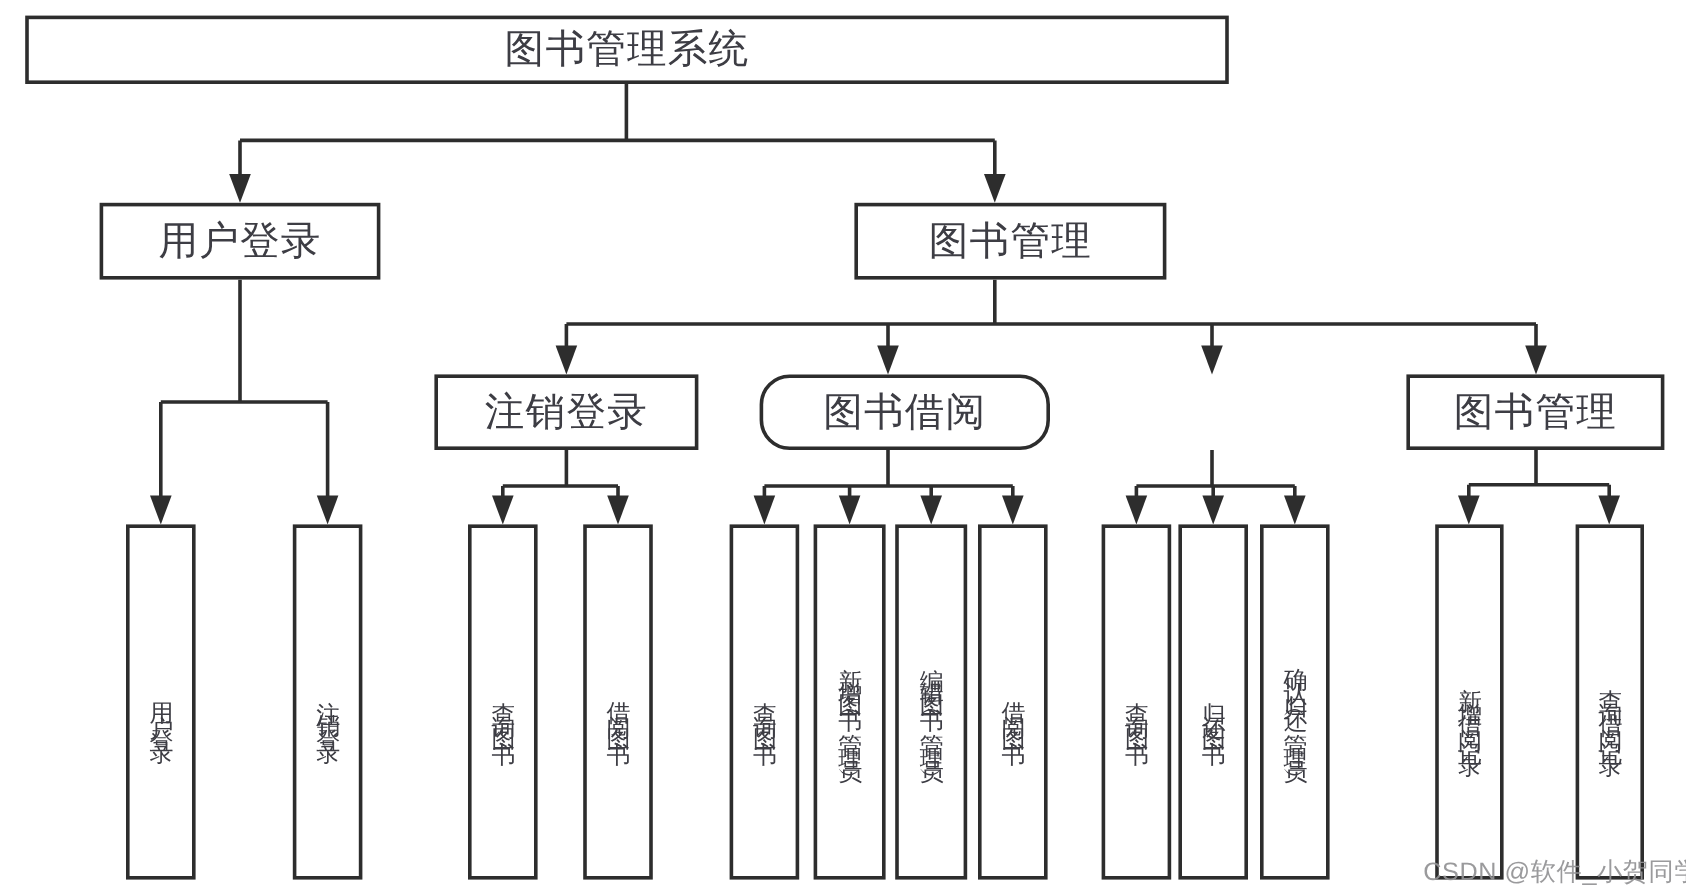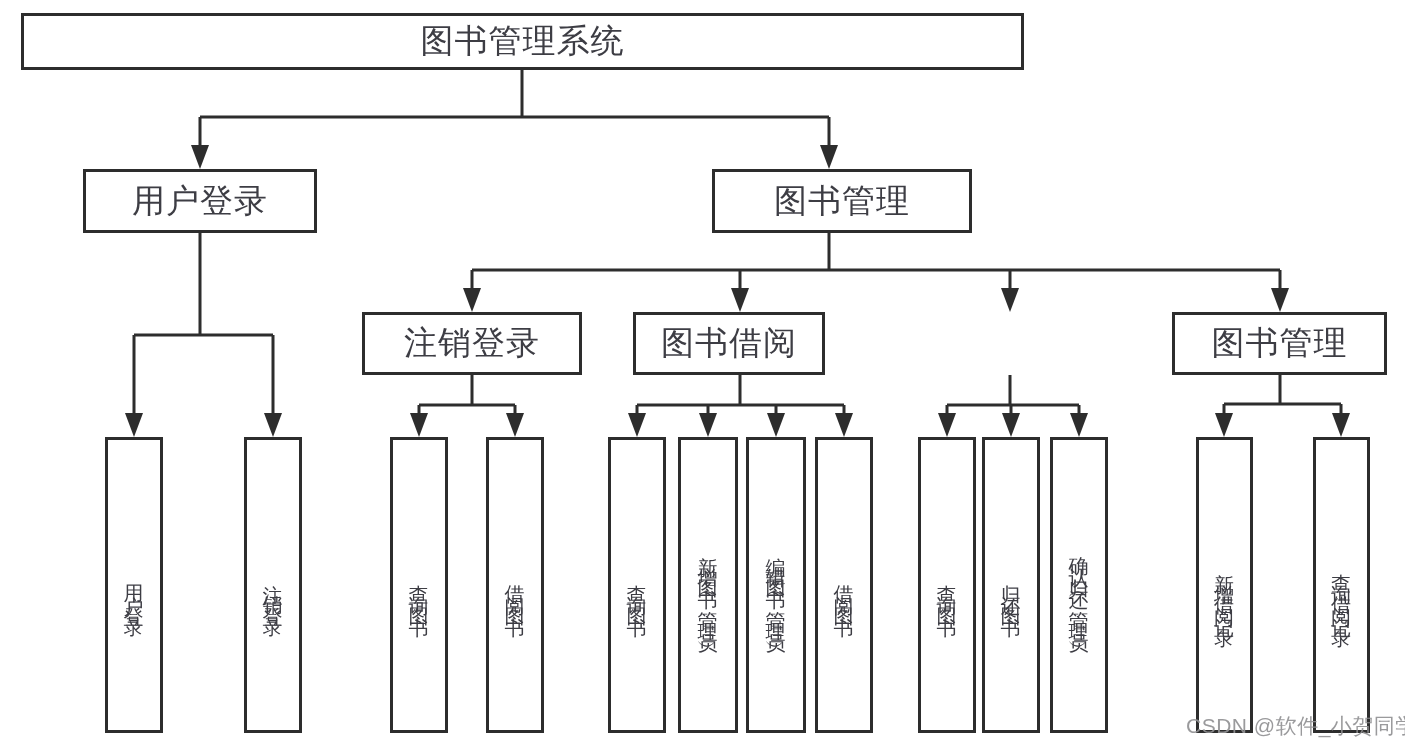--- a/index.html
+++ b/index.html
@@ -112,21 +112,21 @@
   <div class="node h-node" style="left:83px; top:169px; width:234px; height:64px;">
     <span>用户登录</span>
   </div>
   <div class="node h-node" style="left:712px; top:169px; width:260px; height:64px;">
     <span>图书管理</span>
   </div>
 
   <div class="node h-node" style="left:362px; top:312px; width:220px; height:63px;">
     <span>注销登录</span>
   </div>
-  <div class="node h-node" style="left:633px; top:312px; width:192px; height:63px;">
+  <div class="node h-node" style="left:633px; top:312px; width:242px; height:63px;border-radius:25px;">
     <span>图书借阅</span>
   </div>
   <div class="node h-node" style="left:1172px; top:312px; width:215px; height:63px;">
     <span>图书管理</span>
   </div>
 
   <div class="node leaf" style="left:105px; top:437px; width:58px; height:296px;">
     <span class="vtext">用户登录</span>
   </div>
   <div class="node leaf" style="left:244px; top:437px; width:58px; height:296px;">

